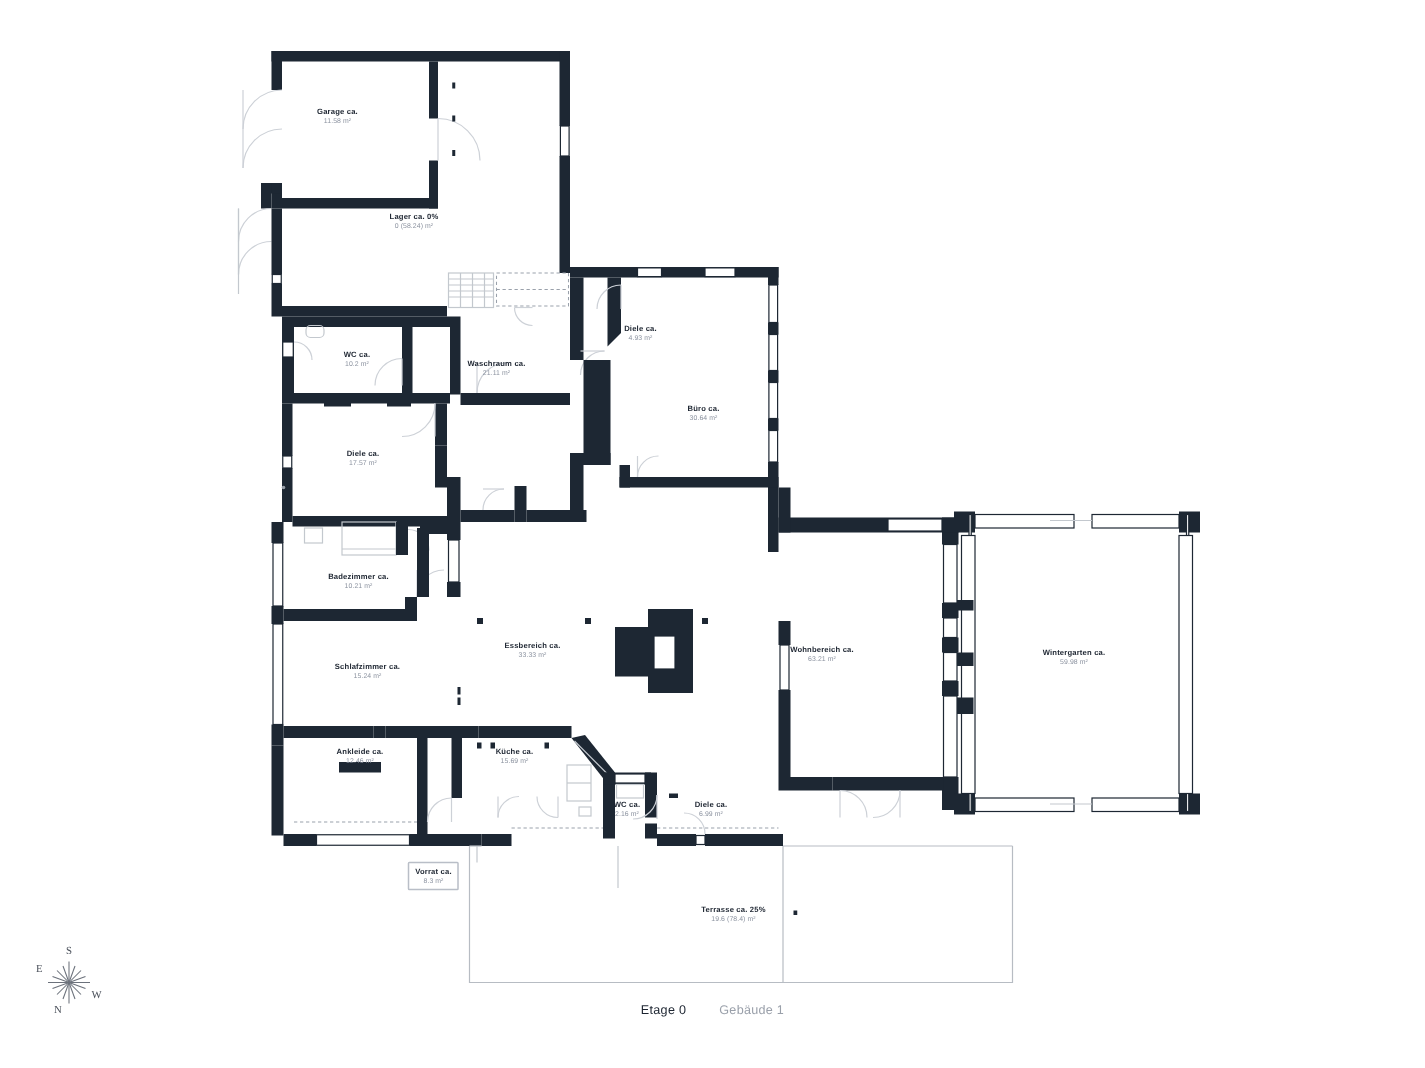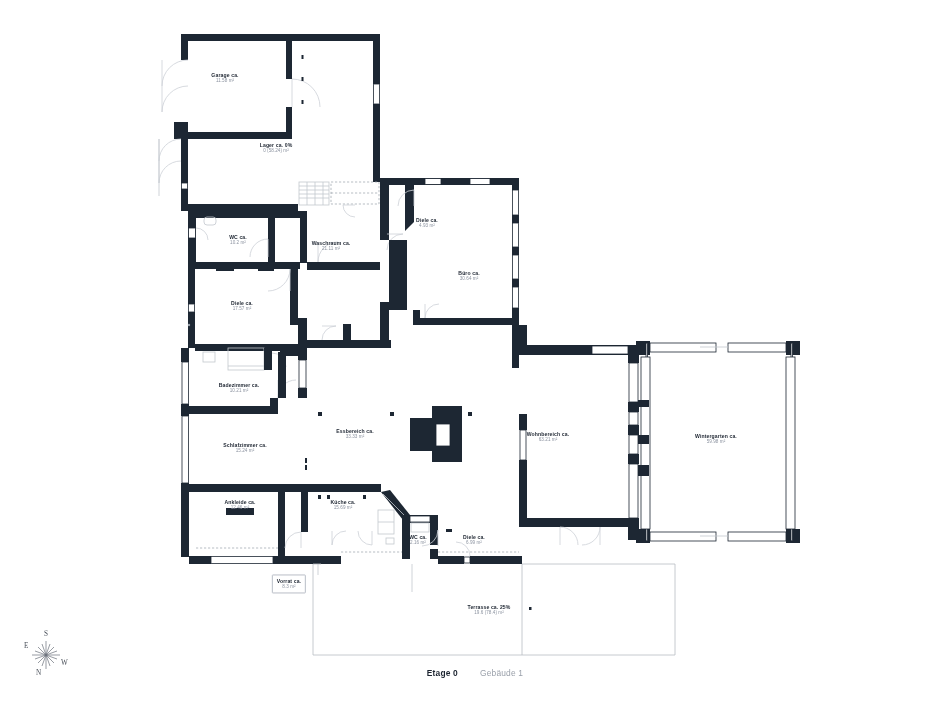--- a/index.html
+++ b/index.html
@@ -55,21 +55,21 @@
   }
   #footer {
     position: absolute;
     left: 0;
     top: 668px;
     width: 950px;
     text-align: center;
     font-size: 8.4px;
   }
   #footer .etage {
-    font-weight: bold;
+    font-weight: normal;
     color: #1c2430;
     letter-spacing: 0.2px;
   }
   #footer .geb {
     color: #9aa0aa;
     margin-left: 22px;
     letter-spacing: 0.2px;
   }
   #compass {
     position: absolute;

